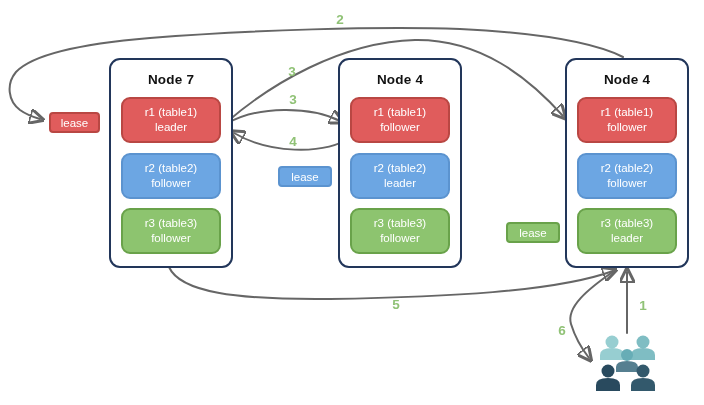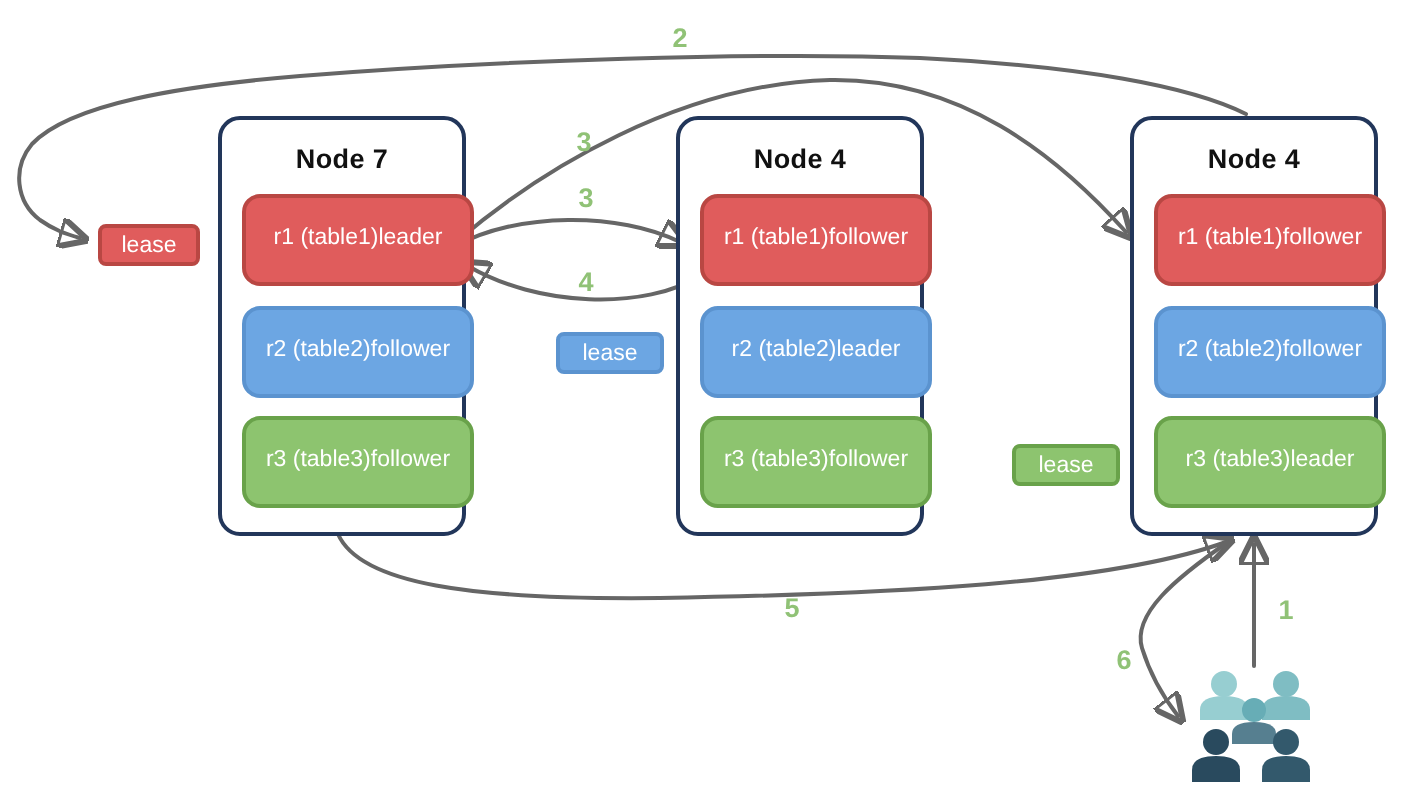--- a/index.html
+++ b/index.html
@@ -12,23 +12,23 @@
   .arrows path, .arrows line { fill:none; stroke:#666666; stroke-width:2; stroke-linecap:round; }
   .node {
     position:absolute; width:124px; height:210px; top:58px;
     background:#ffffff; border:2px solid #22365a; border-radius:11px;
   }
   .node-title {
     position:absolute; left:0; right:0; top:12px; text-align:center;
     font-size:13.5px; font-weight:bold; color:#111111; letter-spacing:0.2px;
   }
   .replica {
-    position:absolute; left:10px; width:116px; height:46px;
+    position:absolute; left:10px; width:100px; height:46px;
     border:2px solid transparent; border-radius:9px;
-    display:flex; flex-direction:row; align-items:center; justify-content:center;
+    display:flex; flex-direction:column; align-items:center; justify-content:center;
     color:#ffffff; font-size:11.5px; line-height:1.32; text-align:center;
   }
   .replica-r1 { top:37px; }
   .replica-r2 { top:93px; }
   .replica-r3 { top:148px; }
   .lease {
     position:absolute; height:21px; border:2px solid transparent; border-radius:4px;
     display:flex; align-items:center; justify-content:center;
     color:#ffffff; font-size:11.5px;text-align:center;
   }

